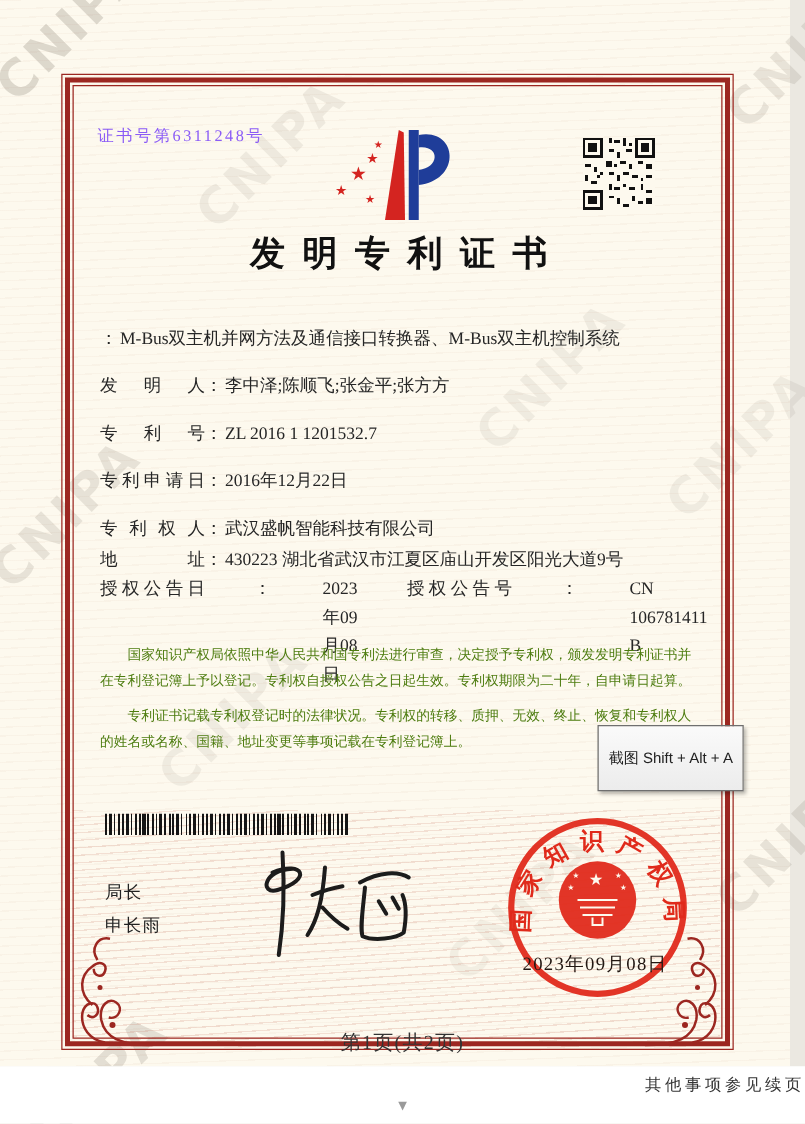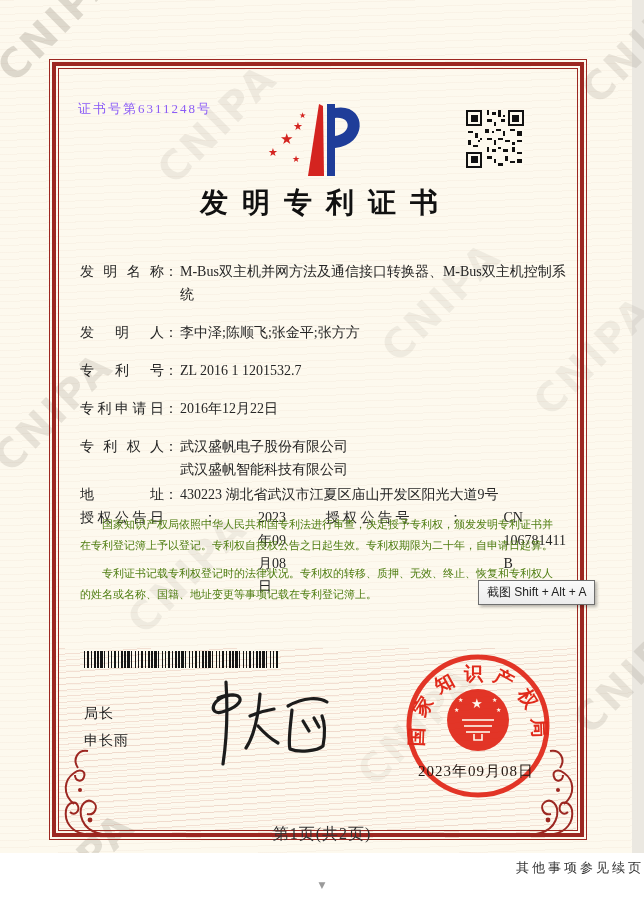--- a/index.html
+++ b/index.html
@@ -87,21 +87,21 @@
     background:#ffffff; text-align:center;
   }
   .footer-note { margin-top:6px; font-size:13px; letter-spacing:3px; color:#333;text-align:right; }
   .expand { margin-top:3px; font-size:9px; color:#9a9a9a; font-family:"DejaVu Sans",sans-serif; }
   .tooltip {
     position:absolute; left:478px; top:580px; z-index:30;
     background:linear-gradient(#fafafa,#ececec);
     border:1px solid #6f6f6f;
     box-shadow:2px 2px 3px rgba(0,0,0,.28);
     font-family:"Liberation Sans","DejaVu Sans",sans-serif;
-    font-size:12px; color:#222; padding:3px 8px; white-space:nowrap;
+    font-size:12px; color:#222; padding:17px 8px; white-space:nowrap;
   }
   svg text { font-family:"Liberation Serif","DejaVu Serif",serif; }
 </style>
 </head>
 <body>
 
 <div class="page">
   <div class="texture"></div>
 
   <div class="wm-layer">
@@ -187,21 +187,20 @@
         <rect x="17" y="20" width="1" height="2"></rect>
         <rect x="19" y="22" width="2" height="1"></rect>
         <rect x="22" y="21" width="2" height="2"></rect>
     </g>
   </svg>
 
   <div class="title">发明专利证书</div>
 
   <div class="fields">
     <div class="frow">
-      <span class="flabel">发明名称</span>
         <span class="fcolon">：</span>
       <span class="fvalue">M-Bus双主机并网方法及通信接口转换器、M-Bus双主机控制系统</span>
     </div>
     <div class="frow">
       <span class="flabel">发明人</span>
         <span class="fcolon">：</span>
       <span class="fvalue">李中泽;陈顺飞;张金平;张方方</span>
     </div>
     <div class="frow">
       <span class="flabel">专利号</span>
@@ -210,21 +209,20 @@
     </div>
     <div class="frow">
       <span class="flabel">专利申请日</span>
         <span class="fcolon">：</span>
       <span class="fvalue">2016年12月22日</span>
     </div>
     <div class="frow tight">
       <span class="flabel">专利权人</span>
         <span class="fcolon">：</span>
       <span class="fvalue">
-        <div>武汉盛帆电子股份有限公司</div>
         <div>武汉盛帆智能科技有限公司</div>
       </span>
     </div>
     <div class="frow mid">
       <span class="flabel">地址</span>
         <span class="fcolon">：</span>
       <span class="fvalue">430223 湖北省武汉市江夏区庙山开发区阳光大道9号</span>
     </div>
     <div class="frow">
       <span class="pair">

